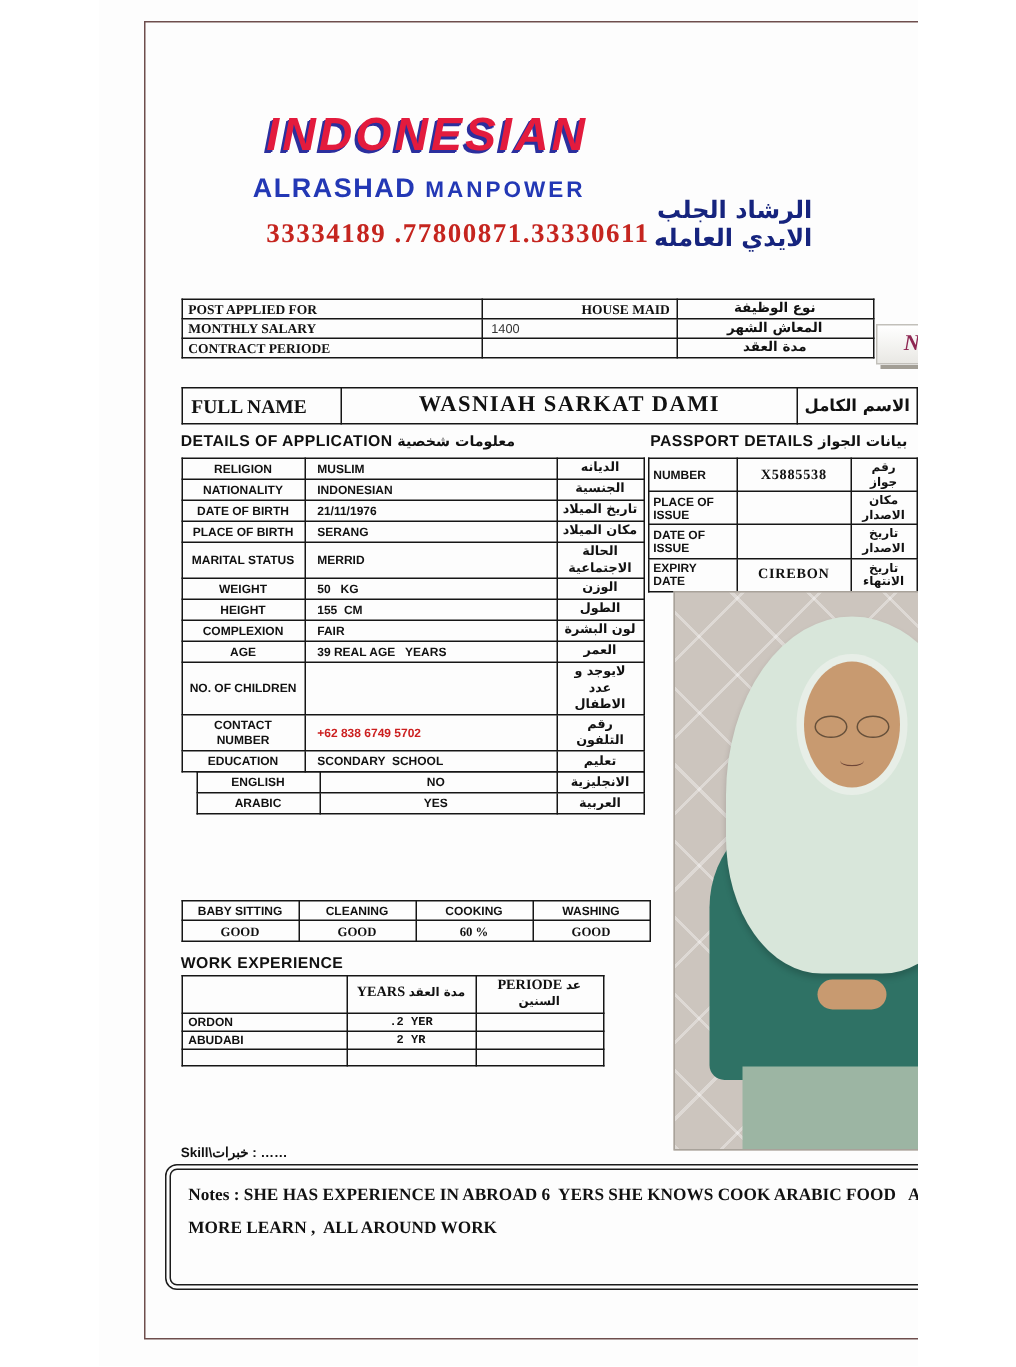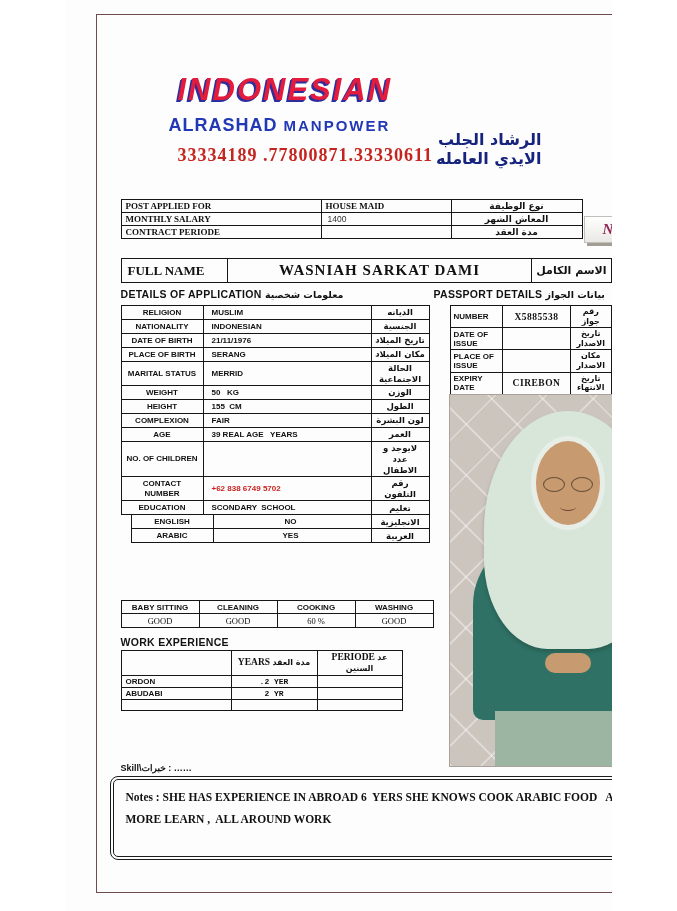--- a/index.html
+++ b/index.html
@@ -24,21 +24,21 @@
   .phones { left:112px; top:145px; font-family:"Liberation Serif", serif; font-weight:bold; font-size:18px; letter-spacing:1px; color:var(--phone-red,#c5251f); }
 
   
   table { border-collapse:collapse; table-layout:fixed; }
   td { border:1px solid #161616; overflow:hidden; vertical-align:middle; }
 
   
   .post-table { left:55px; top:199px; }
   .post-table td { height:13px; font-size:9px; padding:1px 4px; }
   .post-table td.lbl { font-family:"Liberation Serif", serif; font-weight:bold; }
-  .post-table td.val { text-align:left; font-family:"Liberation Serif", serif; font-weight:bold; }
+  .post-table td.val { text-align:right; font-family:"Liberation Serif", serif; font-weight:bold; }
   .post-table tr:nth-child(2) td.val { text-align:left; font-family:"Liberation Sans", sans-serif; font-weight:normal; font-size:8.5px; color:#333; padding-left:6px; }
   .post-table td.arc { text-align:center; font-weight:bold; font-size:9px; }
 
   
   .nenty {
     left:518px; top:216px; width:93px; height:27px;
     background:linear-gradient(#ffffff,#e9e8e4);
     border:1px solid #c2c0ba; box-shadow:3px 3px 0 #a29e95;
     display:flex; align-items:center; justify-content:center;
     font-family:"Liberation Serif", serif; font-style:italic; font-weight:bold;
@@ -62,21 +62,21 @@
   .details-wrap { left:55px; top:305px; width:312px; }
   .details-table td, .lang-table td { font-size:8px; padding:1px 3px; height:14px; line-height:1.25; }
   .details-table td.lbl, .lang-table td.lbl { font-weight:bold;text-align:center; }
   .details-table td.val, .lang-table td.val { font-weight:bold; padding-left:8px; white-space:pre; }
   .details-table td.arc, .lang-table td.arc { text-align:center; font-weight:bold; font-size:8.5px; }
   .red-text { color:var(--contact-red,#cc1f1f); }
   .lang-table { margin-left:10px; margin-top:-1px; }
   .lang-table td.val { text-align:center; padding-left:0; }
 
   
-  .passport-table { left:384px; top:305px;padding-left:21px; }
+  .passport-table { left:366px; top:305px;padding-left:21px; }
   .passport-table td { height:20px; font-size:8px; padding:1px 3px; }
   .passport-table td.lbl { font-weight:bold; }
   .passport-table td.val { font-family:"Liberation Serif", serif; font-weight:bold; font-size:9.5px; text-align:center; letter-spacing:0.5px; }
   .passport-table td.arc { text-align:center; font-weight:bold; font-size:8px; line-height:1.2; }
 
   
   .photo {
     left:383px; top:394px; width:238px; height:373px;
     background-color:var(--photo-bg,#ccc5be);
     background-image:
@@ -92,21 +92,21 @@
   .p-glasses { left:50%; transform:translateX(-50%); top:82px; width:58px; height:14px; z-index:4; }
   .p-glasses::before, .p-glasses::after { content:""; position:absolute; width:20px; height:13px; border:1.5px solid rgba(70,55,40,0.75); border-radius:50%; top:0; }
   .p-glasses::before { left:4px; } .p-glasses::after { right:4px; }
   .p-mouth { left:50%; transform:translateX(-50%); top:108px; width:16px; height:8px; border-bottom:1.5px solid rgba(95,55,45,0.85); border-radius:50%; z-index:4; }
   .p-hands { left:50%; transform:translateX(-50%); top:258px; width:46px; height:20px; background:var(--skin-color,#c89a70); border-radius:10px; z-index:3; }
 
   
   .skills-table { left:55px; top:600px; }
   .skills-table td { text-align:center; padding:1px 2px; }
   .skills-table tr:first-child td { height:13px; font-size:8px; font-weight:bold; }
-  .skills-table tr:last-child td { height:14px; font-family:"Liberation Serif", serif; font-weight:normal; font-size:8.5px; }
+  .skills-table tr:last-child td { height:14px; font-family:"Liberation Serif", serif; font-weight:bold; font-size:8.5px; }
   .skills-table td.pct { font-family:"Liberation Sans", sans-serif; font-weight:normal; font-size:8px; }
 
   
   .we-title { left:55px; top:636px; font-weight:bold; font-size:10.5px; letter-spacing:0.3px; }
   .we-table { left:55px; top:650px; }
   .we-table td { font-size:8px; padding:1px 4px; }
   .we-table tr.hd td { height:22px; font-family:"Liberation Serif", serif; font-weight:bold; font-size:9.5px; text-align:center; line-height:1.15; }
   .we-table tr.hd .ar { font-size:8px; }
   .we-table tr.rw td { height:11px; }
   .we-table td.cty { font-weight:bold; }
@@ -281,28 +281,28 @@
         <col style="width:109px">
         <col style="width:57px">
       </colgroup>
     <tbody>
         <tr>
       <td class="lbl">NUMBER</td>
       <td class="val">X5885538</td>
       <td class="arc ar">رقم جواز</td>
     </tr>
     <tr>
+      <td class="lbl">PLACE OF ISSUE</td>
+      <td class="val"></td>
+      <td class="arc ar">مكان الاصدار</td>
+    </tr>
+    <tr>
       <td class="lbl">DATE OF ISSUE</td>
       <td class="val"></td>
       <td class="arc ar">تاريخ الاصدار</td>
-    </tr>
-    <tr>
-      <td class="lbl">PLACE OF ISSUE</td>
-      <td class="val"></td>
-      <td class="arc ar">مكان الاصدار</td>
     </tr>
     <tr>
       <td class="lbl">EXPIRY DATE</td>
       <td class="val">CIREBON</td>
       <td class="arc ar">تاريخ الانتهاء</td>
     </tr>
   </tbody>
     </table>
 
   <div class="abs photo">

